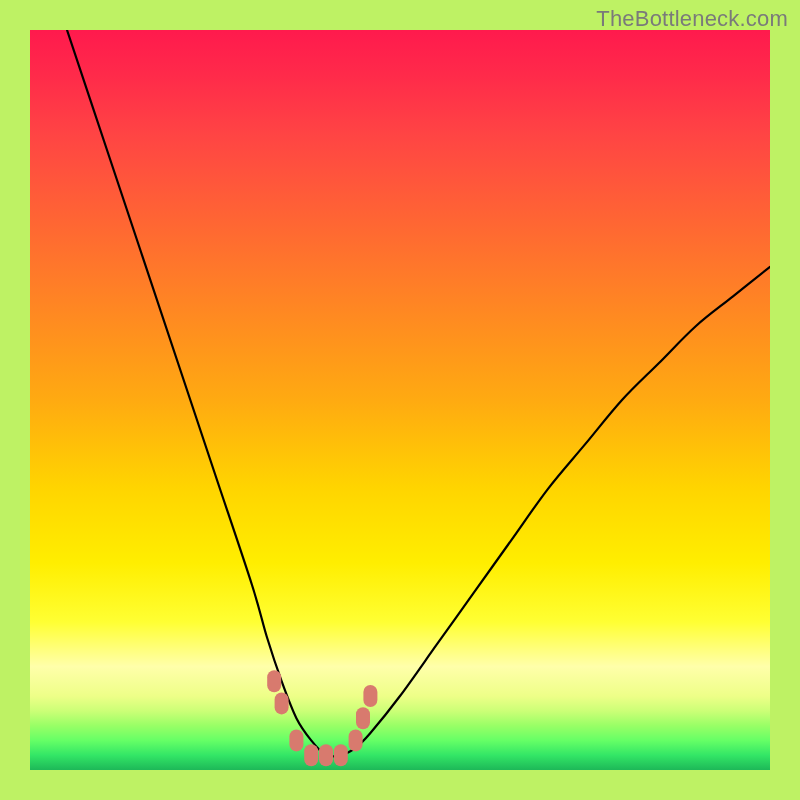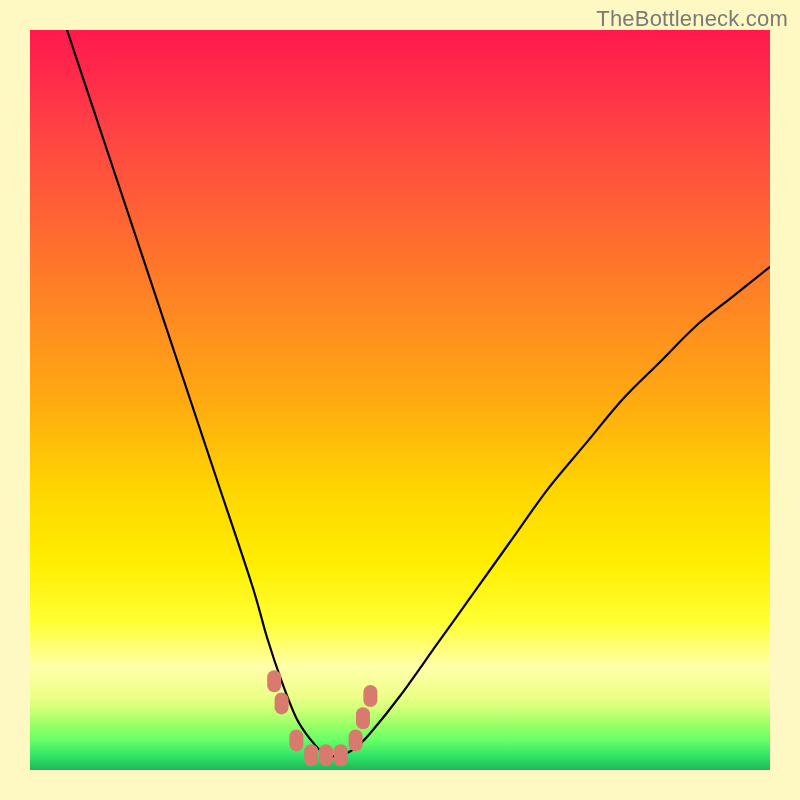--- a/index.html
+++ b/index.html
@@ -10,21 +10,21 @@
     background: #000;
     overflow: hidden;
     font-family: Arial, Helvetica, sans-serif;
   }
   .frame {
     position: absolute;
     left: 0;
     top: 0;
     width: 800px;
     height: 800px;
-    background: #fef9c3;
+    background: #bef264;
   }
   .plot-area {
     position: absolute;
     left: 30px;
     top: 30px;
     width: 740px;
     height: 740px;
   }
   .gradient {
     position: absolute;

